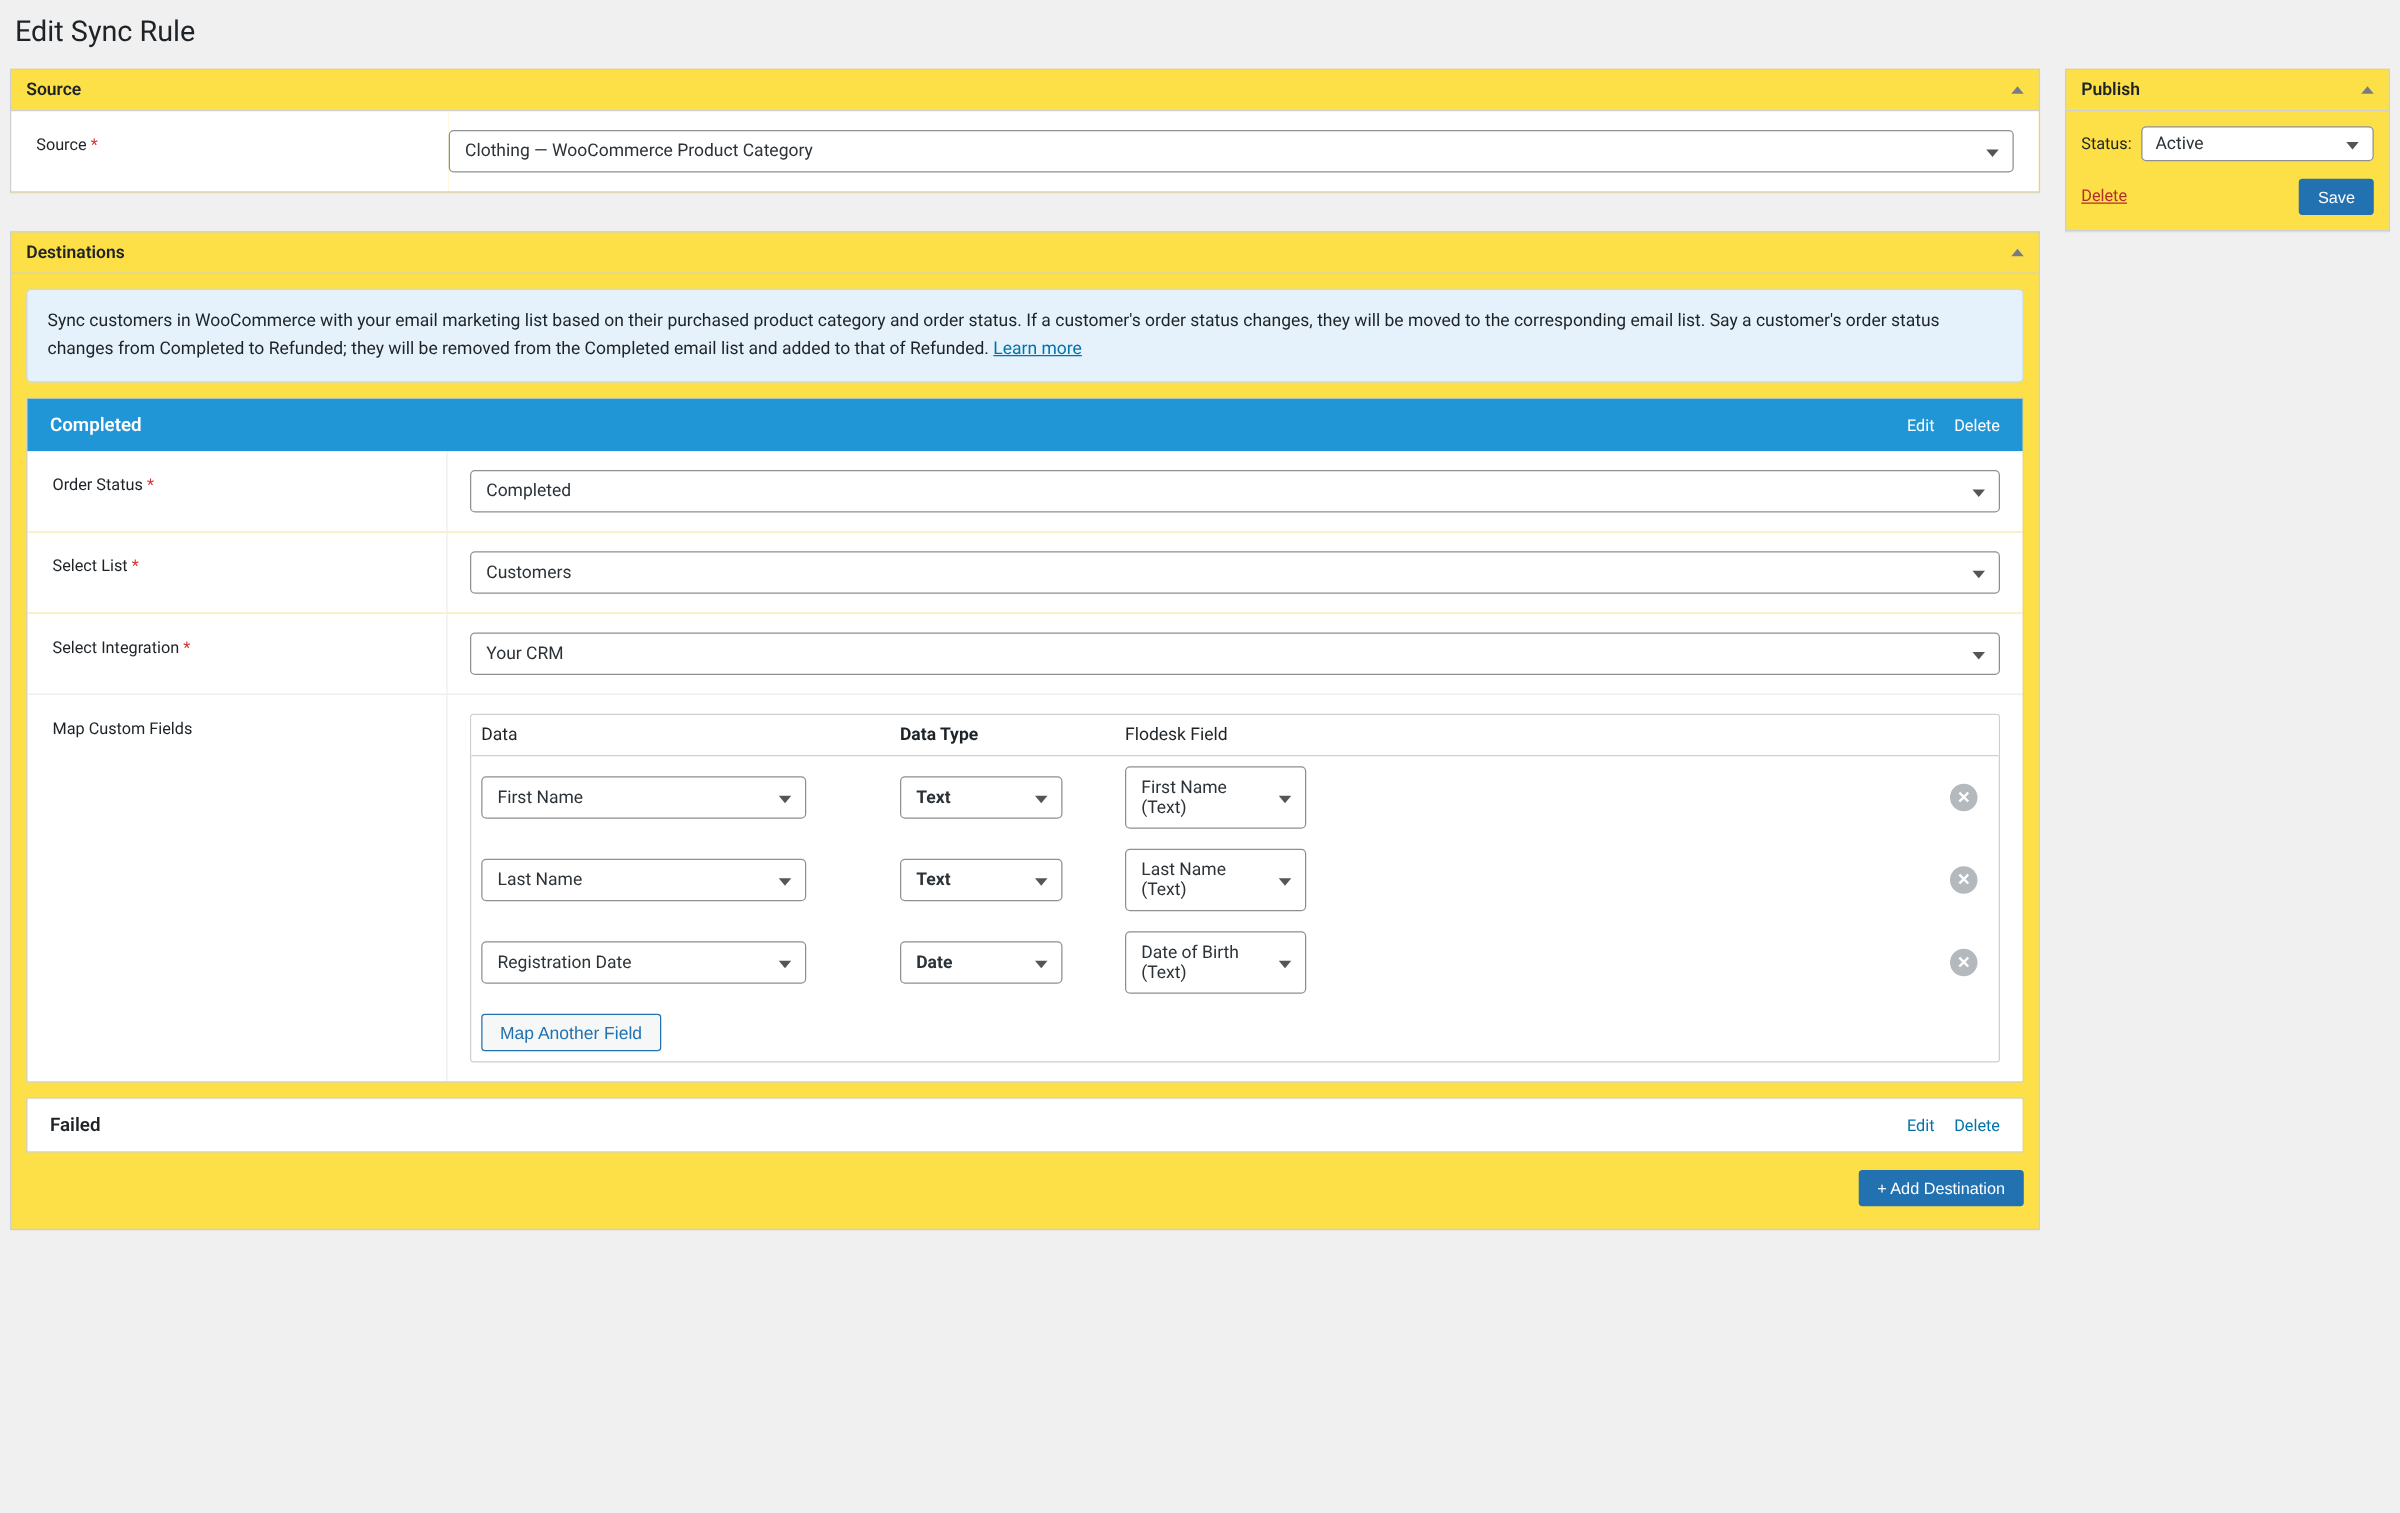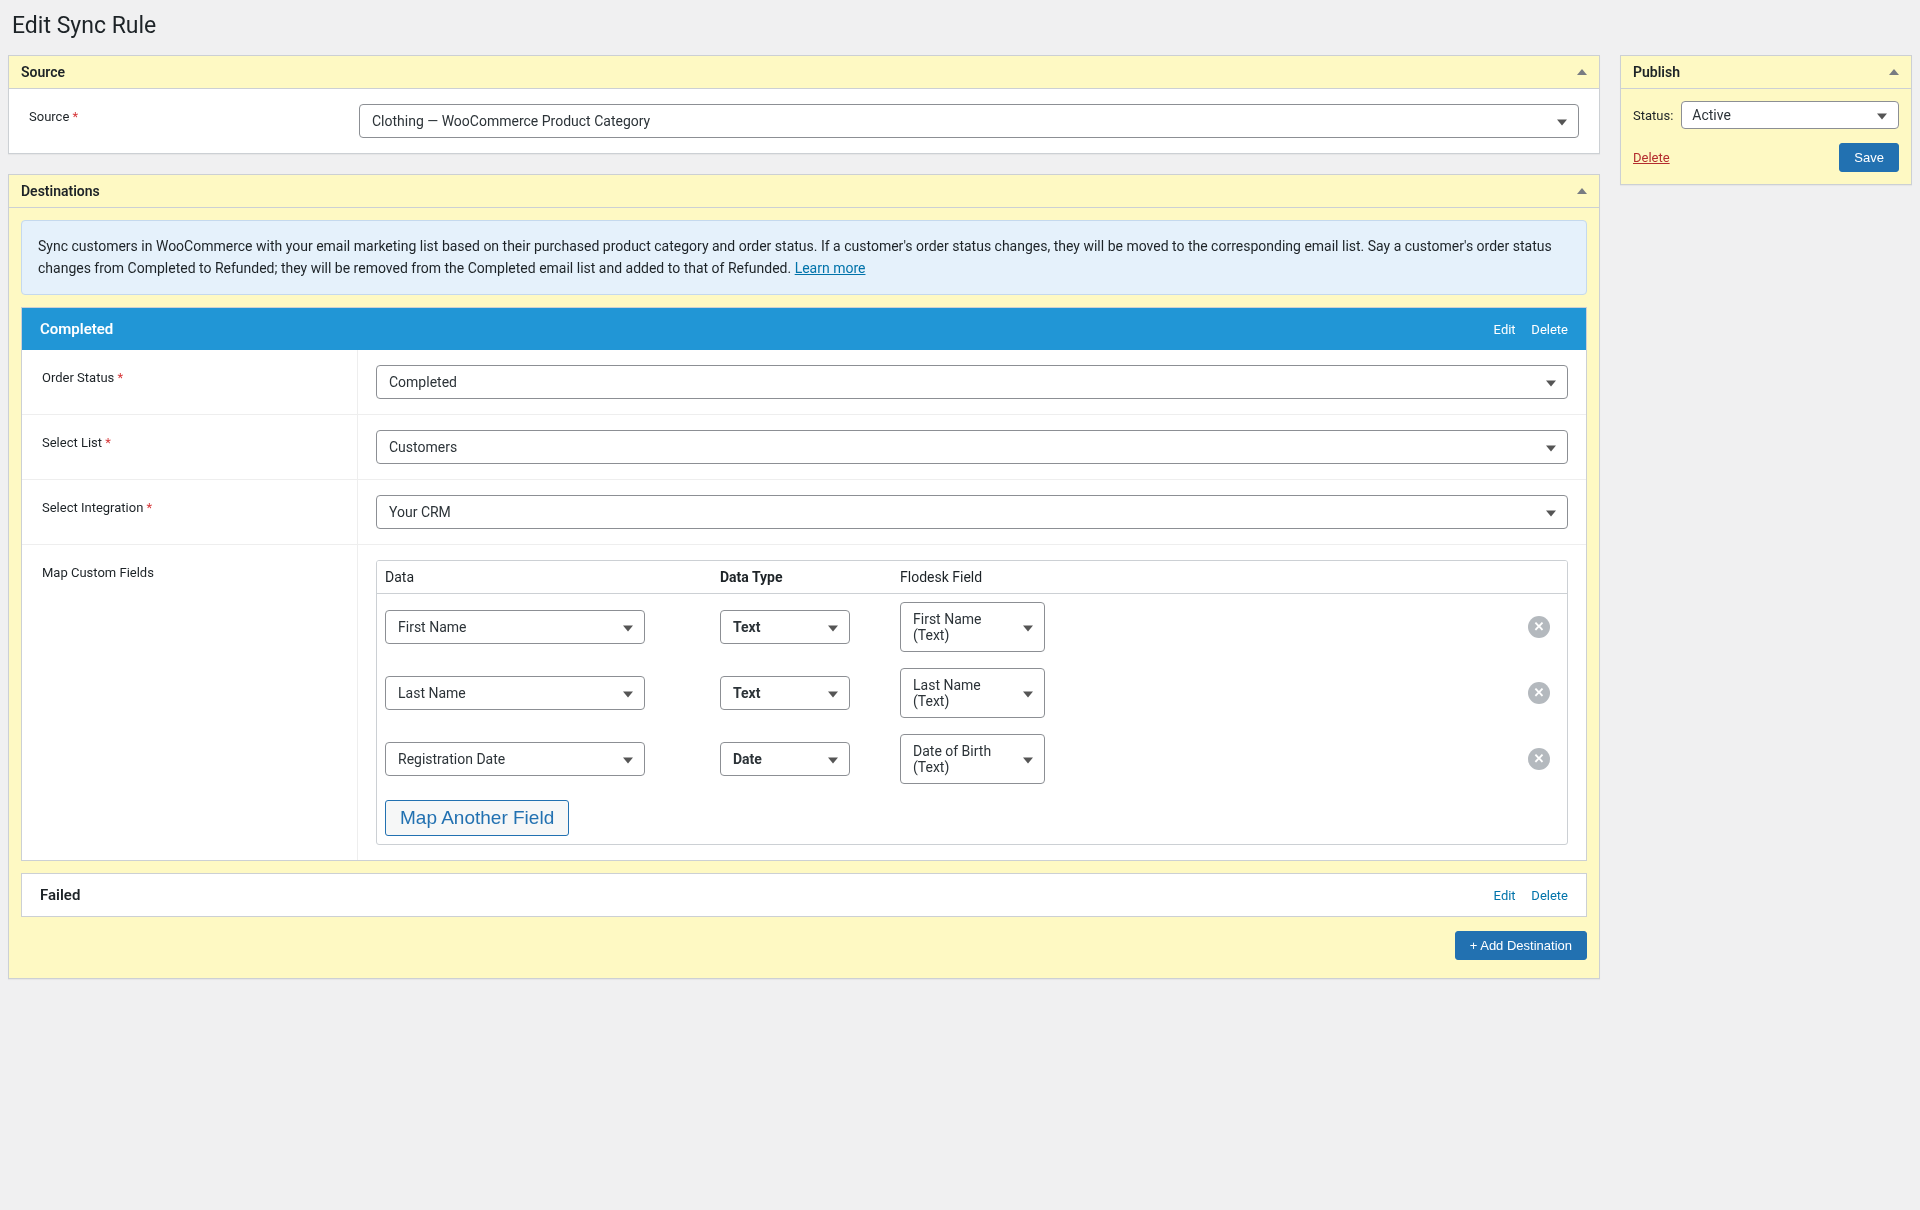--- a/index.html
+++ b/index.html
@@ -15,26 +15,26 @@
     font-weight: 400;
     margin: 4px 0 16px 4px;
     color: #1d2327;
   }
   .layout {
     display: flex;
     gap: 20px;
     align-items: flex-start;
   }
   .main-col { flex: 1; }
-  .side-col { width: 292px; }
+  .side-col { width: 260px; }
   .postbox {
-    background: #fef9c3;
+    background: #fde047;
     border: 1px solid #ccd0d4;
     box-shadow: 0 1px 1px rgba(0,0,0,.04);
-    margin-bottom: 20px;
+    margin-bottom: 31px;
   }
   .postbox-header {
     display: flex;
     justify-content: space-between;
     align-items: center;
     padding: 8px 12px;
     border-bottom: 1px solid #ccd0d4;
     font-size: 14px;
     font-weight: 600;
   }
@@ -181,21 +181,21 @@
     justify-content: center;
   }
   .map-footer { padding: 8px; }
   .btn-outline {
     display: inline-block;
     padding: 6px 14px;
     border: 1px solid #2271b1;
     color: #2271b1;
     background: #f6f7f7;
     border-radius: 3px;
-    font-size: 19px;
+    font-size: 14px;
     cursor: pointer;
   }
   .btn-primary {
     display: inline-block;
     padding: 6px 14px;
     background: #2271b1;
     color: #fff;
     border: 1px solid #2271b1;
     border-radius: 3px;
     font-size: 13px;

